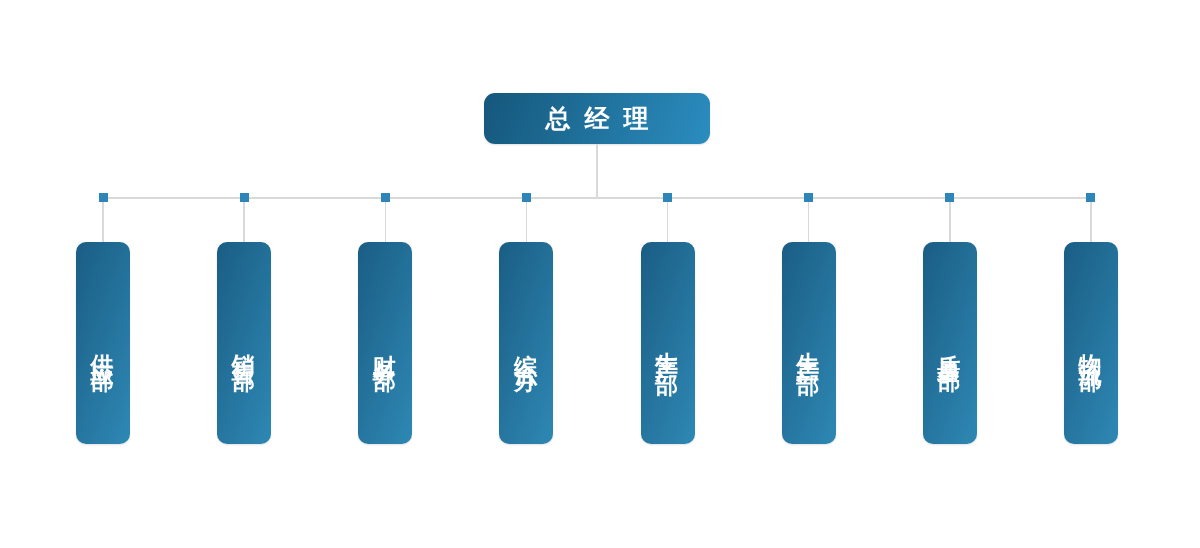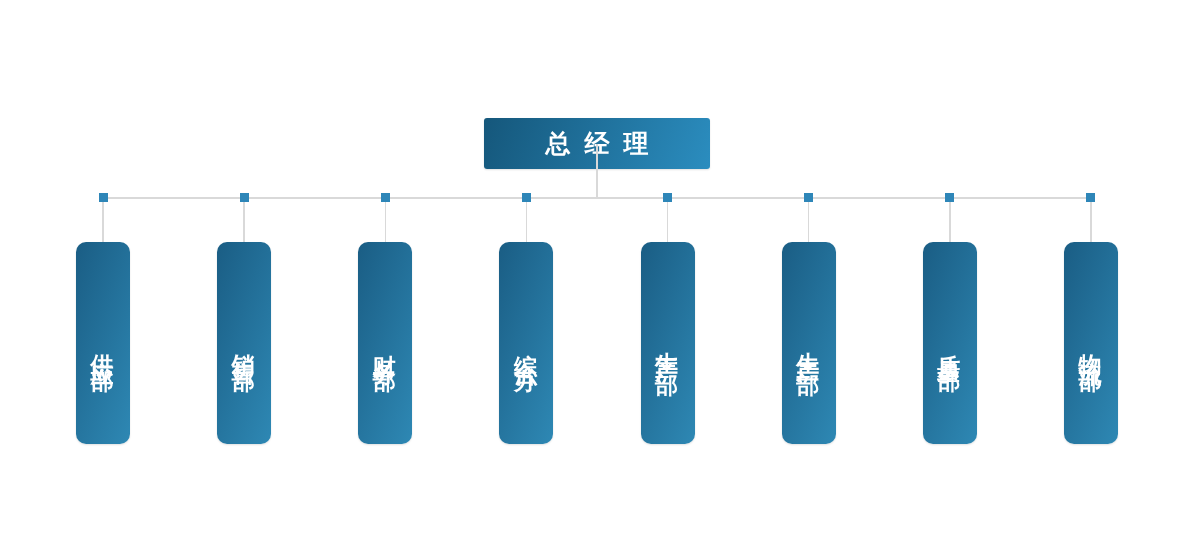--- a/index.html
+++ b/index.html
@@ -15,33 +15,32 @@
     font-family: "Liberation Sans", sans-serif;
     overflow: hidden;
   }
   
   .root-box {
     position: absolute;
     left: 484px;
     top: 93px;
     width: 226px;
     height: 51px;
-    border-radius: 3px;
+    border-radius: 11px;
     background: linear-gradient(110deg, #15577b 0%, #2b8dbf 100%);
     display: flex;
     align-items: center;
     justify-content: center;
     color: #ffffff;
     font-size: 25px;
     font-weight: bold;
     letter-spacing: 14px;
     padding-left: 14px; 
     box-sizing: border-box;
     box-shadow: 0 1px 2px rgba(0,0,0,0.12);
-    margin-top: 25px;
   }
   
   .trunk-line {
     position: absolute;
     left: 596px;
     top: 144px;
     width: 1.5px;
     height: 54px;
     background: #d9d9d9;
   }

